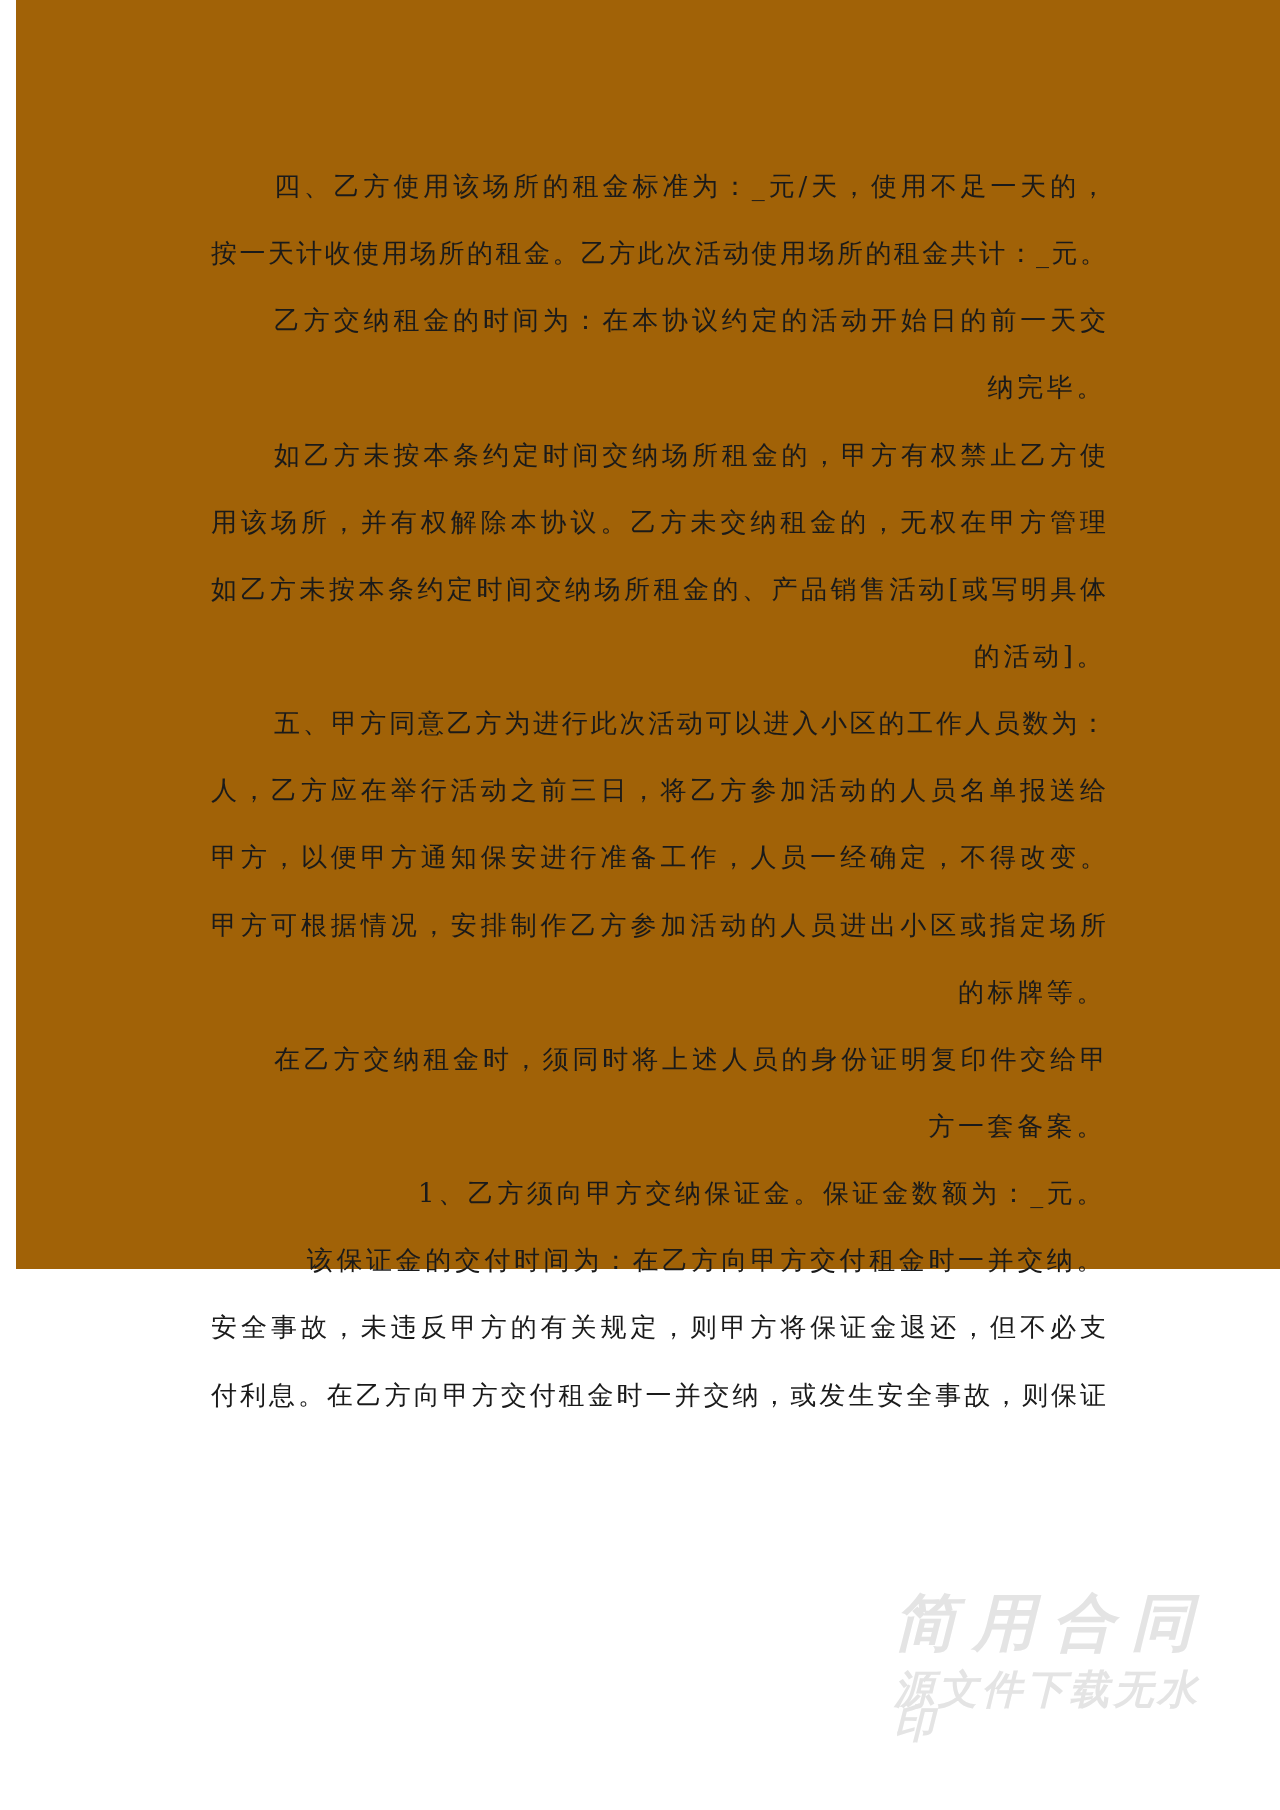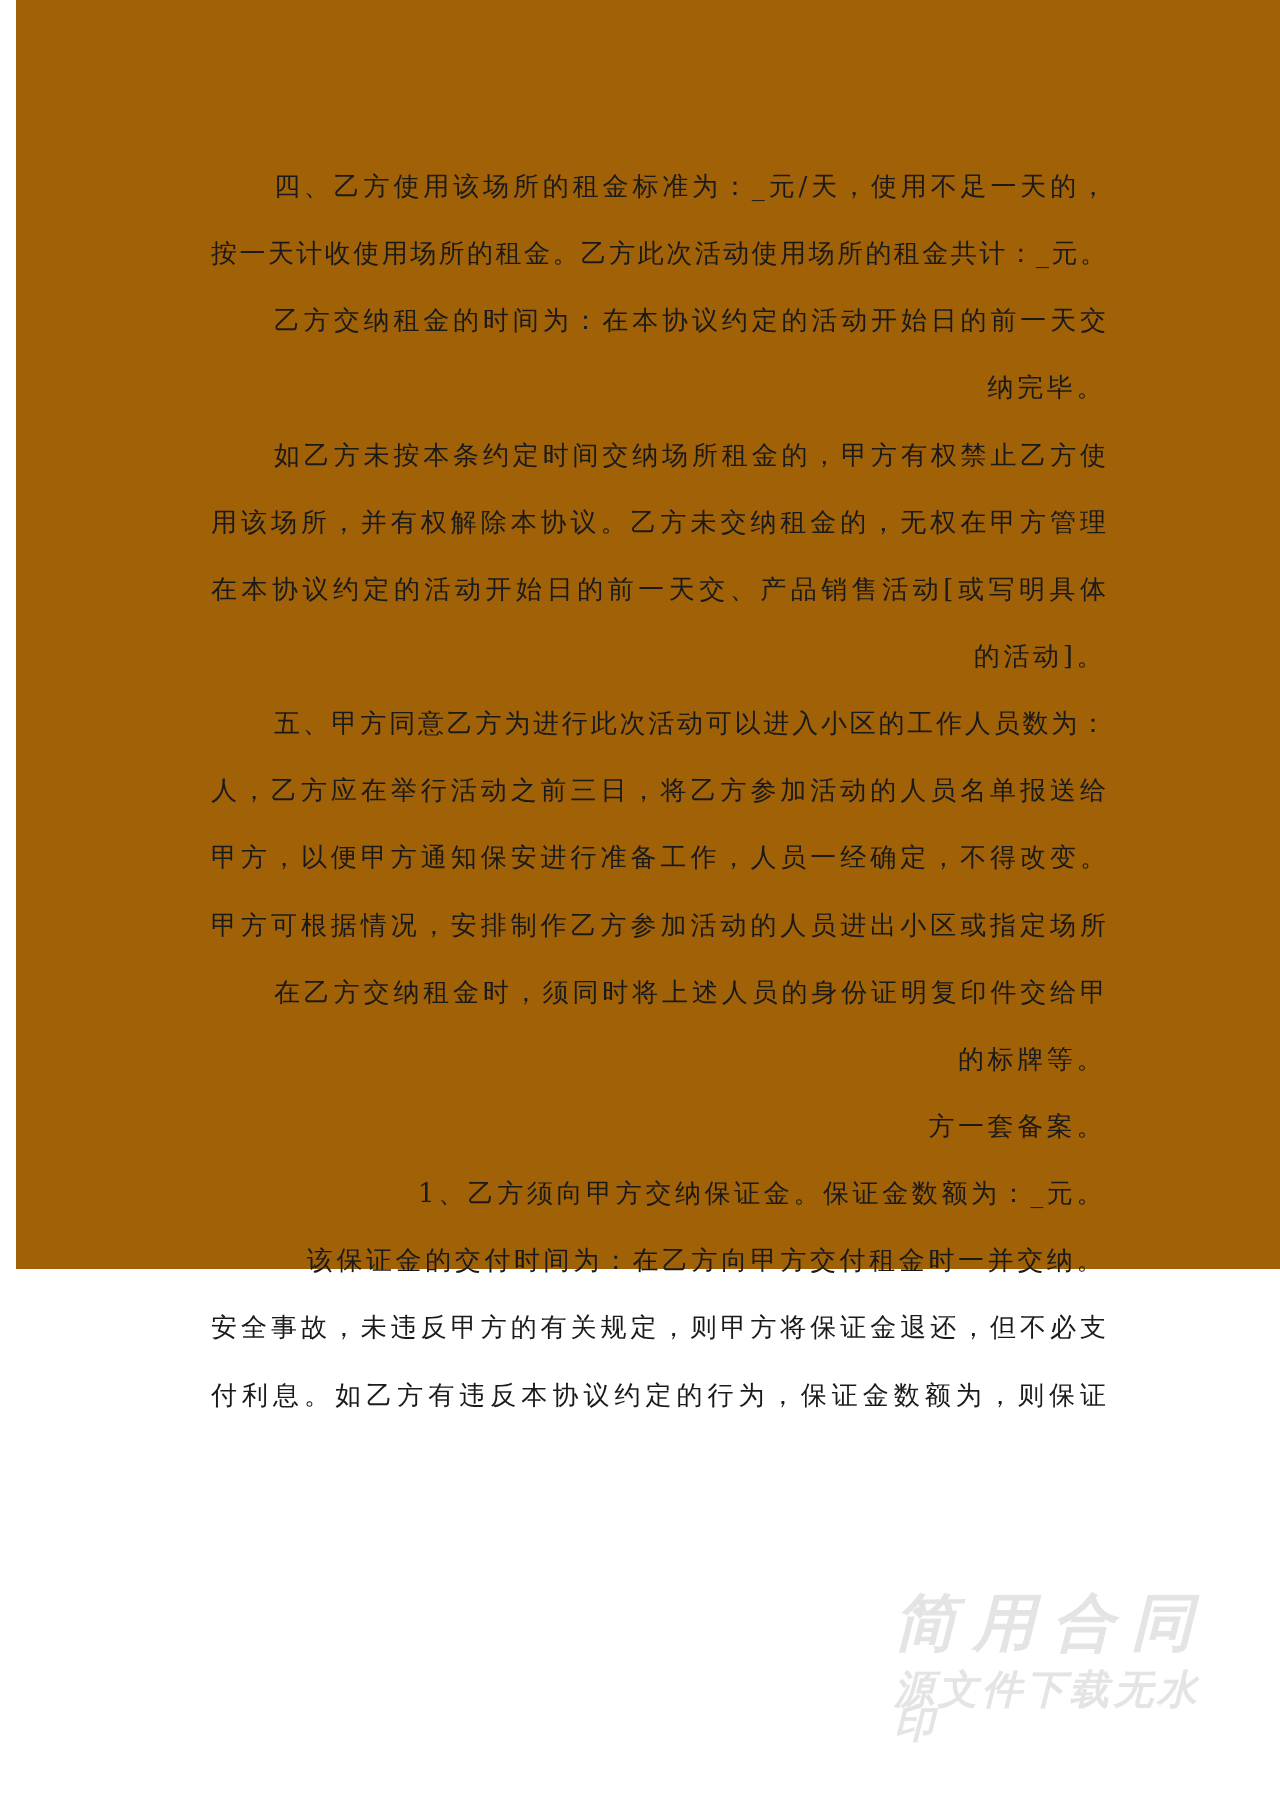--- a/index.html
+++ b/index.html
@@ -82,32 +82,32 @@
 <body>
 
 <div class="page">
   <div class="text-block">
     <span class="line indent full">四、乙方使用该场所的租金标准为：_元/天，使用不足一天的，</span>
     <span class="line full">按一天计收使用场所的租金。乙方此次活动使用场所的租金共计：_元。</span>
     <span class="line indent full">乙方交纳租金的时间为：在本协议约定的活动开始日的前一天交</span>
     <span class="line">纳完毕。</span>
     <span class="line indent full">如乙方未按本条约定时间交纳场所租金的，甲方有权禁止乙方使</span>
     <span class="line full">用该场所，并有权解除本协议。乙方未交纳租金的，无权在甲方管理</span>
-    <span class="line full">在本协议约定的活动开始日的前一天交、产品销售活动[或写明具体</span>
+    <span class="line full">如乙方未按本条约定时间交纳场所租金的、产品销售活动[或写明具体</span>
     <span class="line">的活动]。</span>
     <span class="line indent full">五、甲方同意乙方为进行此次活动可以进入小区的工作人员数为：</span>
     <span class="line full">人，乙方应在举行活动之前三日，将乙方参加活动的人员名单报送给</span>
     <span class="line full">甲方，以便甲方通知保安进行准备工作，人员一经确定，不得改变。</span>
     <span class="line full">甲方可根据情况，安排制作乙方参加活动的人员进出小区或指定场所</span>
+    <span class="line">的标牌等。</span>
     <span class="line indent full">在乙方交纳租金时，须同时将上述人员的身份证明复印件交给甲</span>
-    <span class="line">的标牌等。</span>
     <span class="line">方一套备案。</span>
     <span class="line indent">1、乙方须向甲方交纳保证金。保证金数额为：_元。</span>
     <span class="line indent">该保证金的交付时间为：在乙方向甲方交付租金时一并交纳。</span>
     <span class="line full">安全事故，未违反甲方的有关规定，则甲方将保证金退还，但不必支</span>
-    <span class="line full">付利息。如乙方有违反本协议约定的行为，保证金数额为，则保证</span>
+    <span class="line full">付利息。在乙方向甲方交付租金时一并交纳，或发生安全事故，则保证</span>
   </div>
 
   <div class="watermark">
     <span class="wm-title">简用合同</span>
     <span class="wm-sub">源文件下载无水印</span>
   </div>
 </div>
 
 </body></html>

